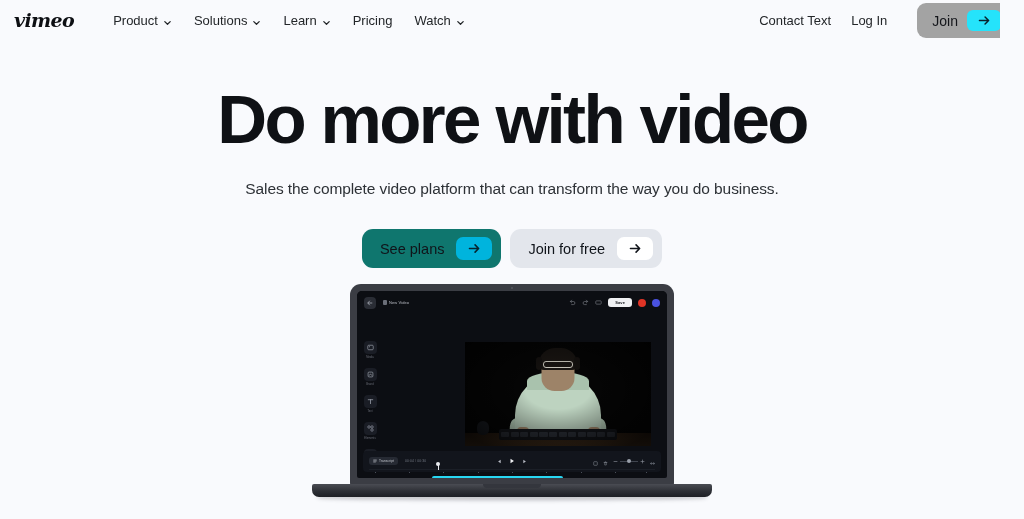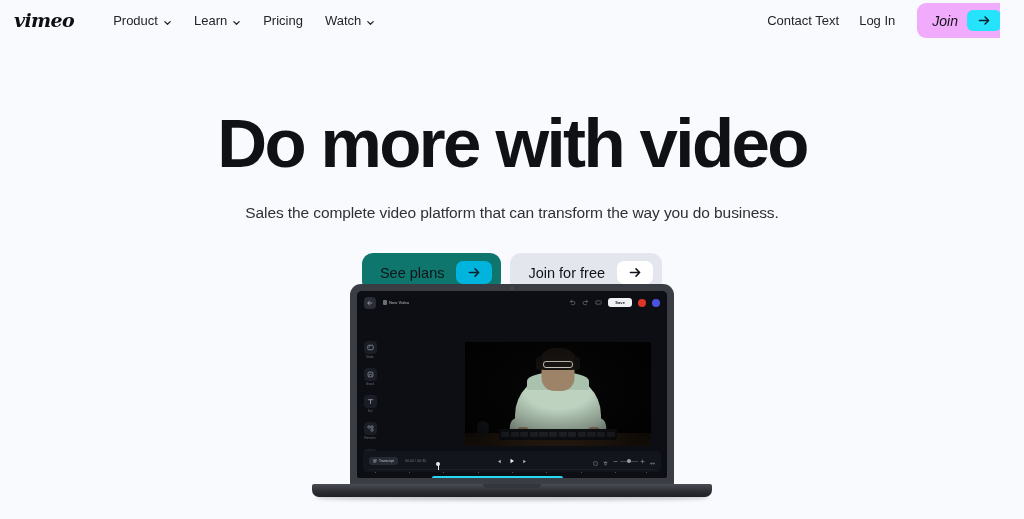--- a/index.html
+++ b/index.html
@@ -88,26 +88,25 @@
     color: #232629;
     padding: 6px 10px;
     cursor: pointer;
     white-space: nowrap;
   }
 
   .join-pill {
     display: flex;
     align-items: center;
     gap: 9px;
-    background: #f0abfc;
+    background: #a3a3a3;
     border-radius: 9px;
     padding: 7px 9px 7px 15px;
-    margin-left: 12px;
+    margin-left: 20px;
     cursor: pointer;
-    font-style: italic;
   }
 
   .join-label {
     font-size: 14px;
     color: #13151a;
     font-weight: 500;
     white-space: nowrap;
   }
 
   .arrow-chip {
@@ -128,21 +127,21 @@
     width: 1024px;
     text-align: center;
   }
 
   .headline {
     font-size: 69px;
     font-weight: bold;
     letter-spacing: -2.6px;
     line-height: 1;
     color: #0f1115;
-    margin-top: 68px;
+    margin-top: 44px;
   }
 
   .subhead {
     font-size: 15.5px;
     color: #2d3136;
     margin-top: 26px;
     letter-spacing: -0.1px;
   }
 
   .cta-row {
@@ -632,20 +631,28 @@
 
       <div class="nav-item">
         <span>Product</span>
         <span class="chev">
           <svg width="9" height="9" viewBox="0 0 10 10">
               <path d="M2 4l3 3 3-3" stroke="#232629" stroke-width="1.4" fill="none" stroke-linecap="round" stroke-linejoin="round"></path>
             </svg>
         </span>
       </div>
 
+      <div class="nav-item">
+        <span>Solutions</span>
+        <span class="chev">
+          <svg width="9" height="9" viewBox="0 0 10 10">
+              <path d="M2 4l3 3 3-3" stroke="#232629" stroke-width="1.4" fill="none" stroke-linecap="round" stroke-linejoin="round"></path>
+            </svg>
+        </span>
+      </div>
 
       <div class="nav-item">
         <span>Learn</span>
         <span class="chev">
           <svg width="9" height="9" viewBox="0 0 10 10">
               <path d="M2 4l3 3 3-3" stroke="#232629" stroke-width="1.4" fill="none" stroke-linecap="round" stroke-linejoin="round"></path>
             </svg>
         </span>
       </div>
 

